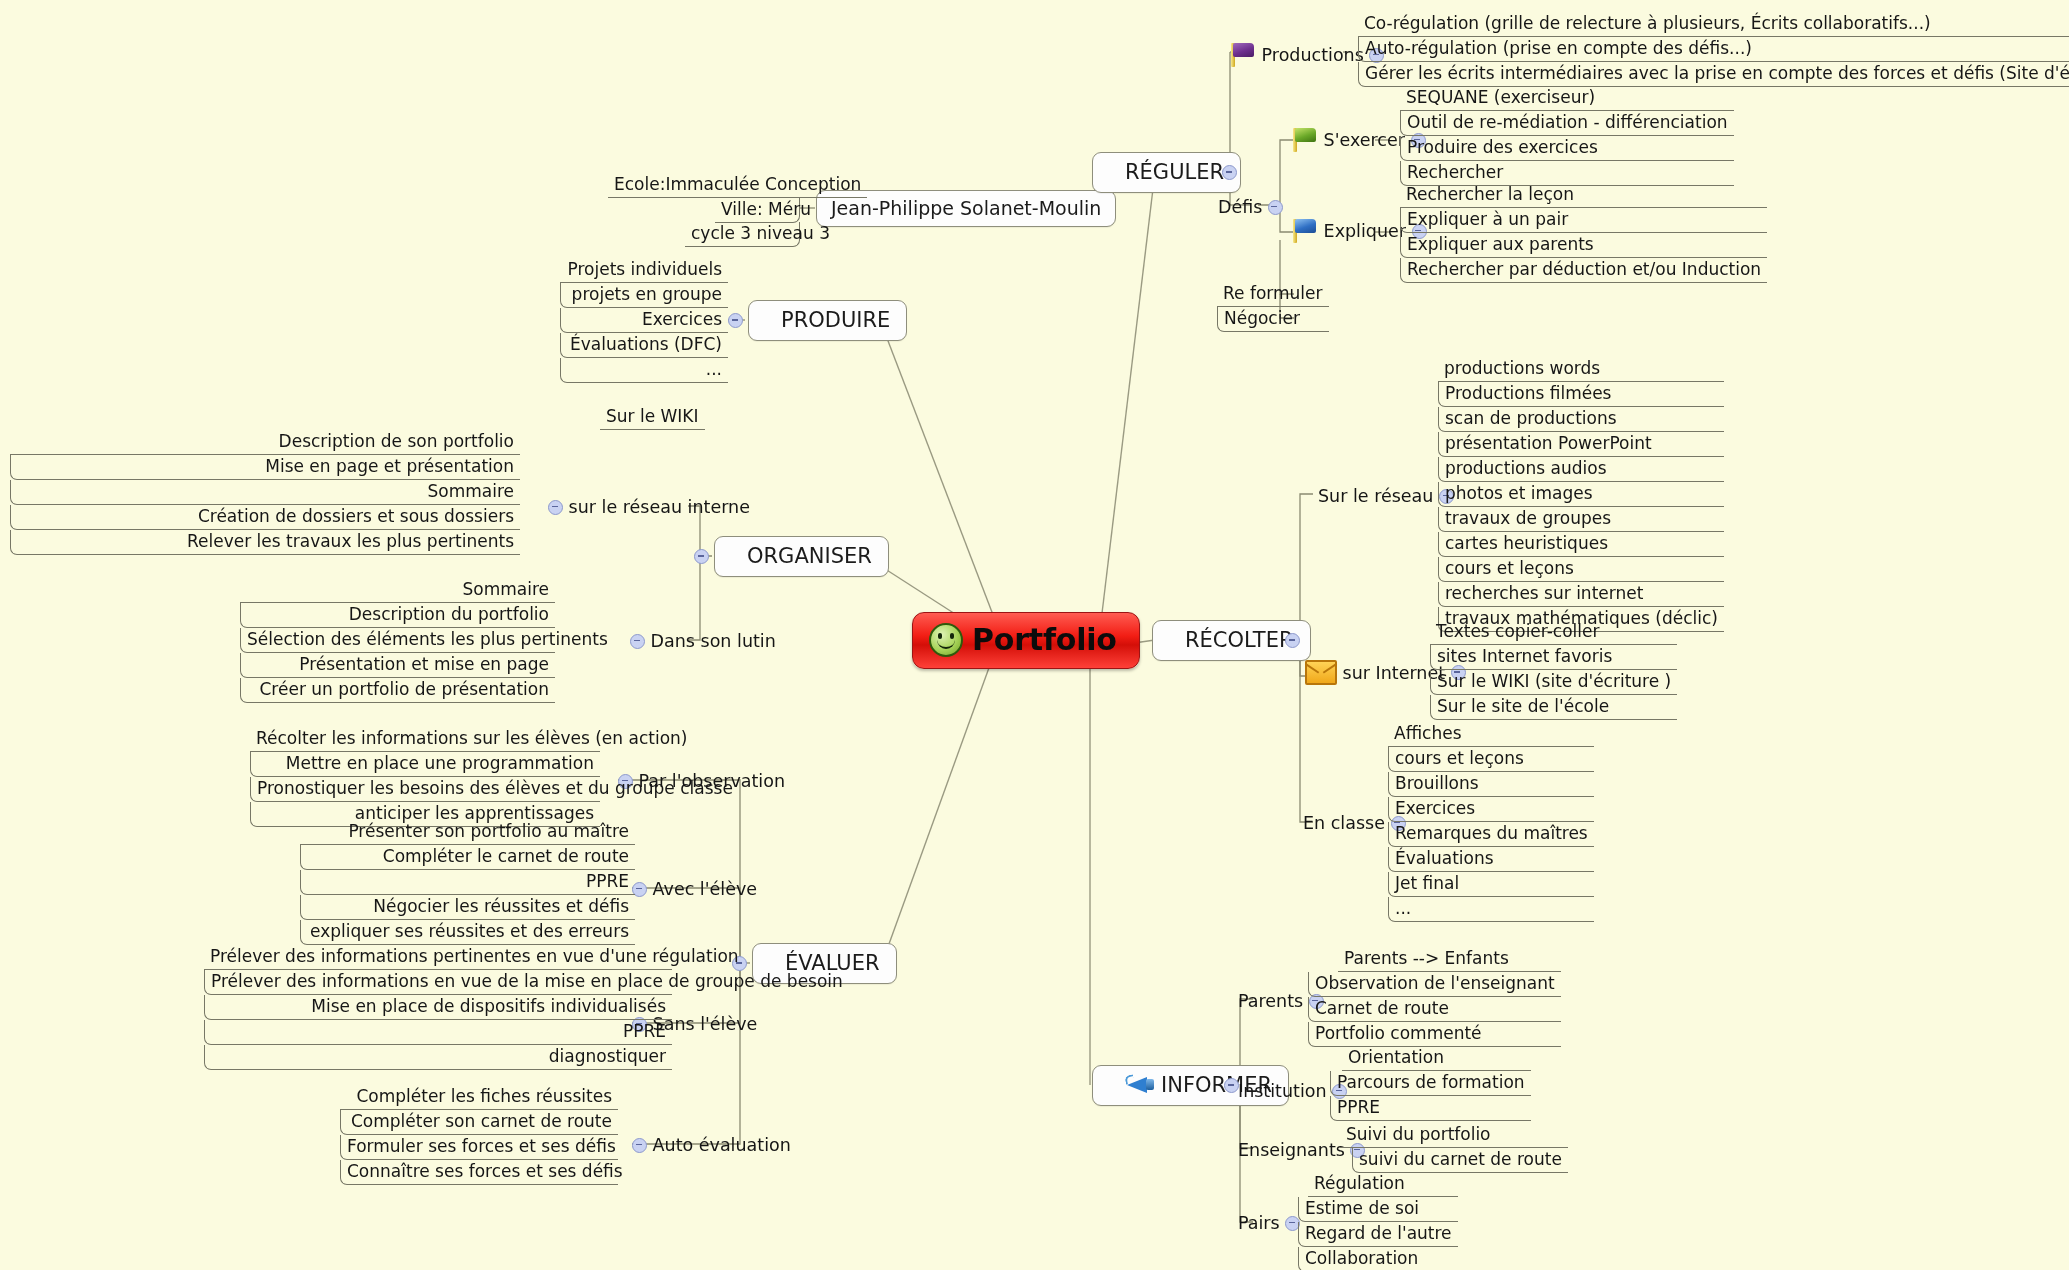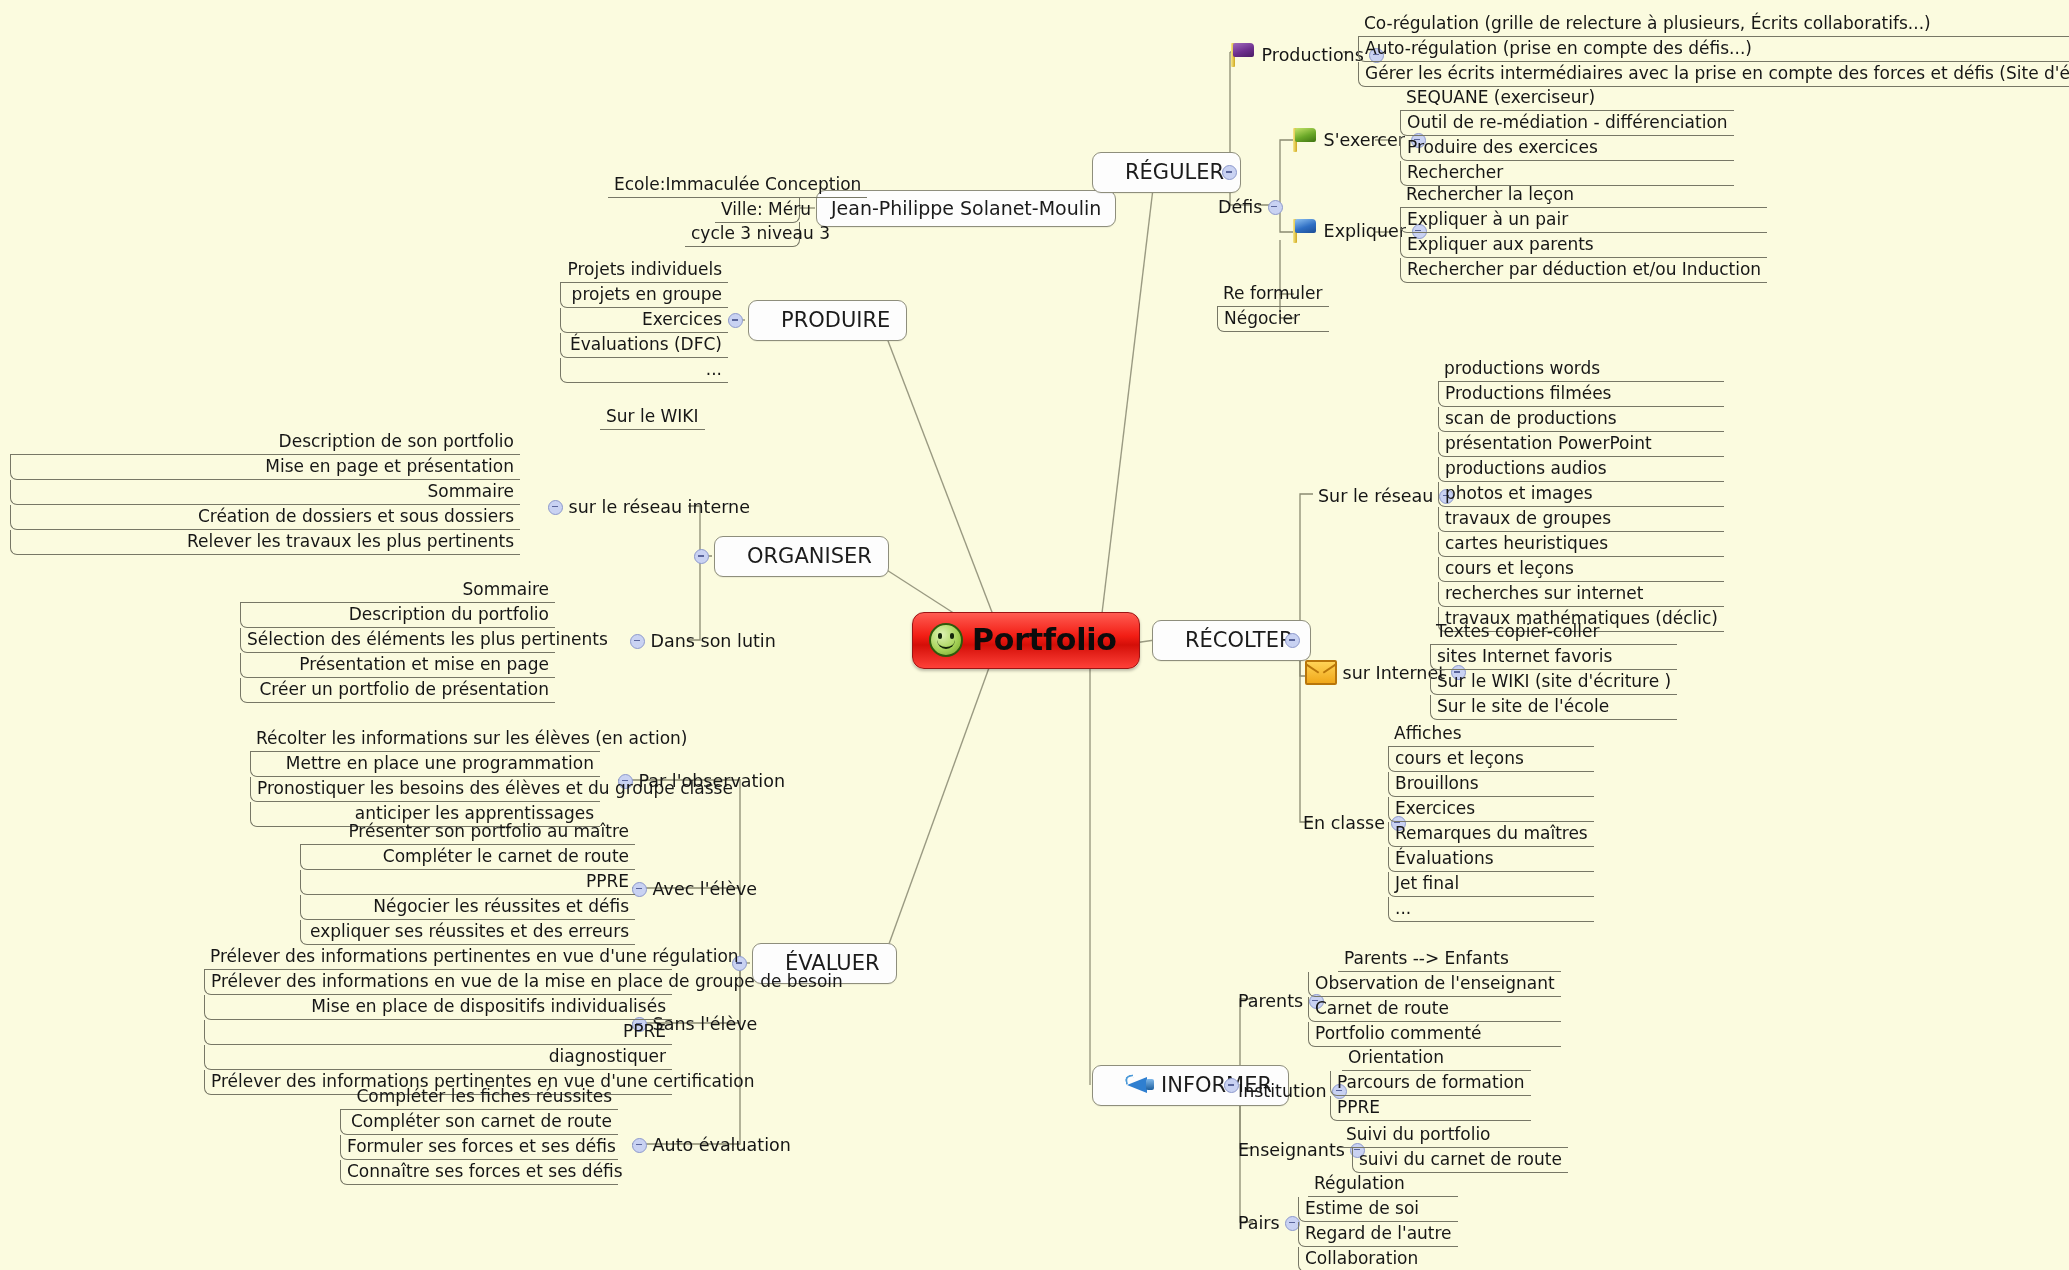--- a/index.html
+++ b/index.html
@@ -477,21 +477,20 @@
   <div class="branch-label" style="left:632px; top:1013px;">
     <span class="toggle"></span>
     <span class="txt">Sans l'élève</span>
   </div>
   <div class="node" style="left:168px; top:945px; width:468px; text-align:right;margin-left:36px;">
     <div class="leaf plain">Prélever des informations pertinentes en vue d'une régulation</div>
     <div class="leaf lbox">Prélever des informations en vue de la mise en place de groupe de besoin</div>
     <div class="leaf lbox">Mise en place de dispositifs individualisés</div>
     <div class="leaf lbox">PPRE</div>
     <div class="leaf lbox">diagnostiquer</div>
-    <div class="leaf lbox">Prélever des informations pertinentes en vue d'une certification</div>
   </div>
 
   <div class="branch-label" style="left:632px; top:1134px;">
     <span class="toggle"></span>
     <span class="txt">Auto évaluation</span>
   </div>
   <div class="node" style="left:340px; top:1085px; width:278px; text-align:right;">
     <div class="leaf plain">Compléter les fiches réussites</div>
     <div class="leaf lbox">Compléter son carnet de route</div>
     <div class="leaf lbox">Formuler ses forces et ses défis</div>

